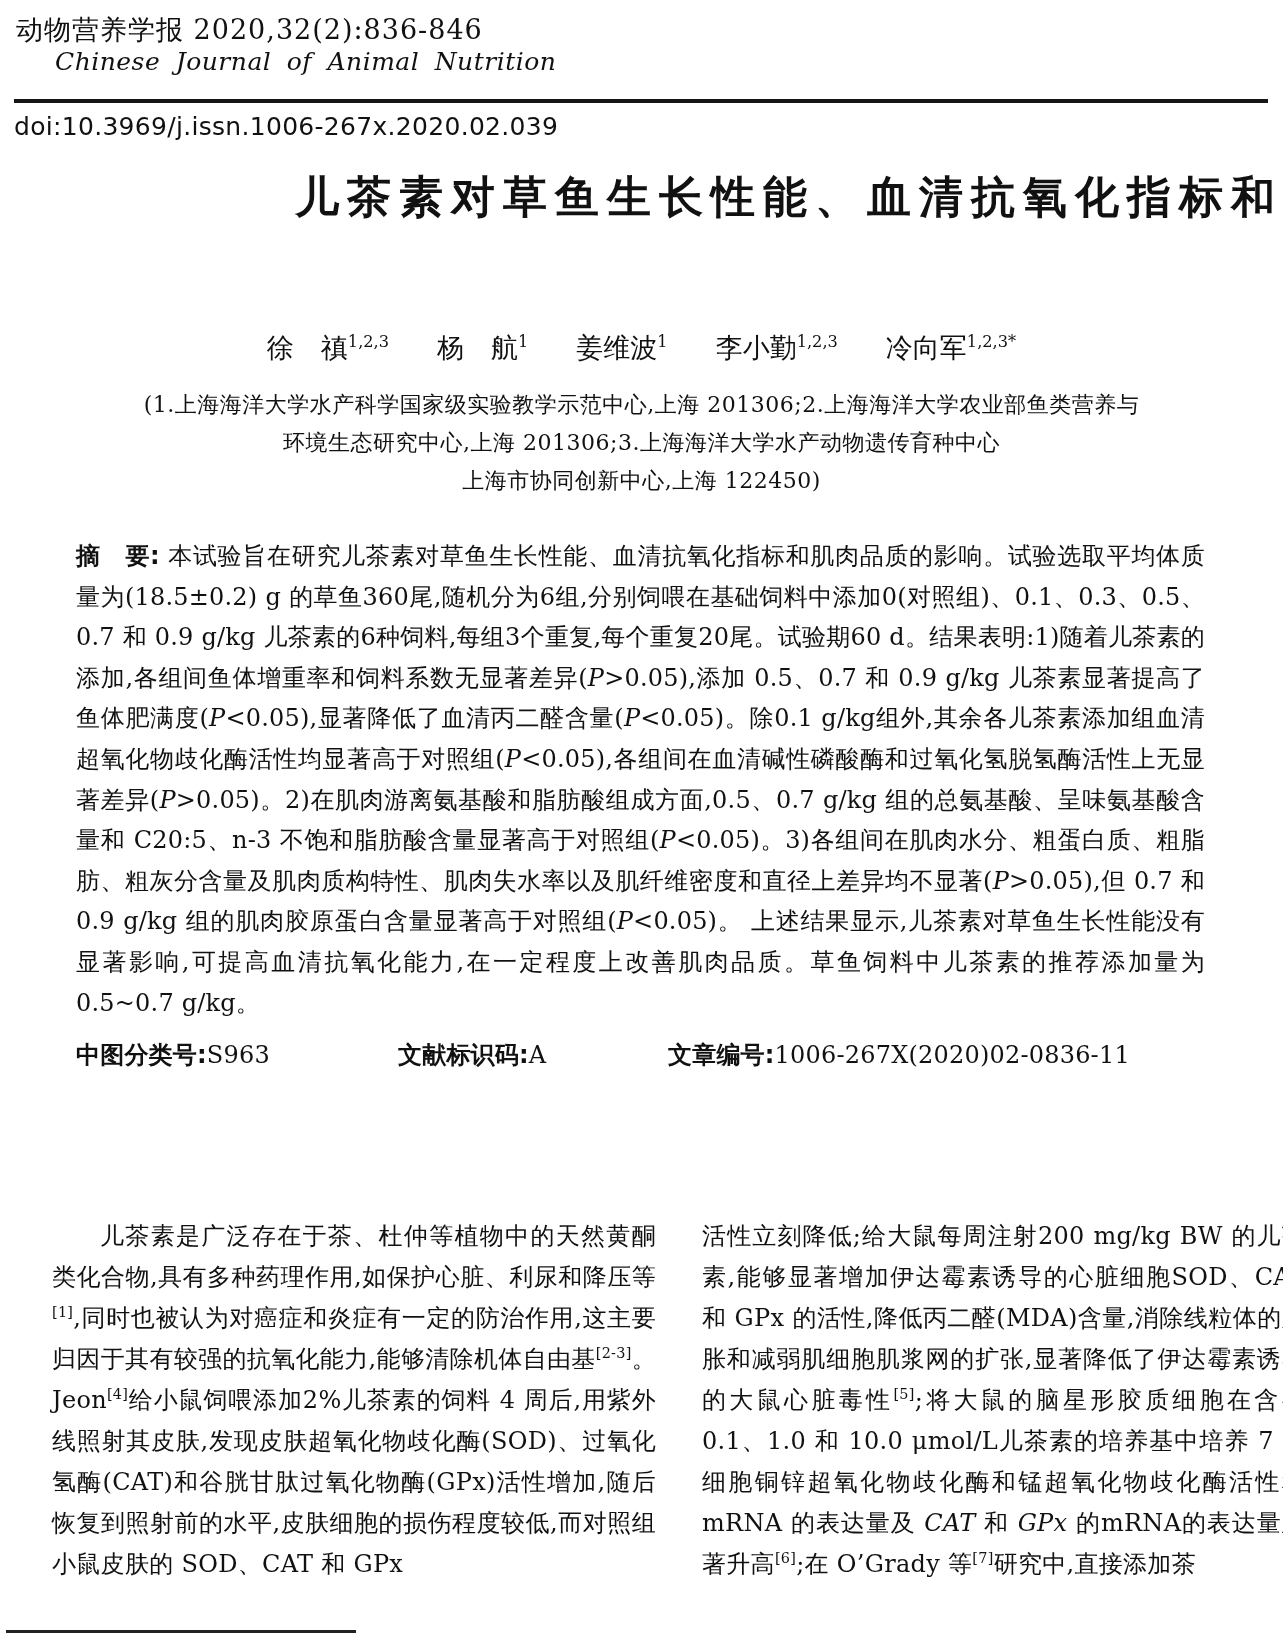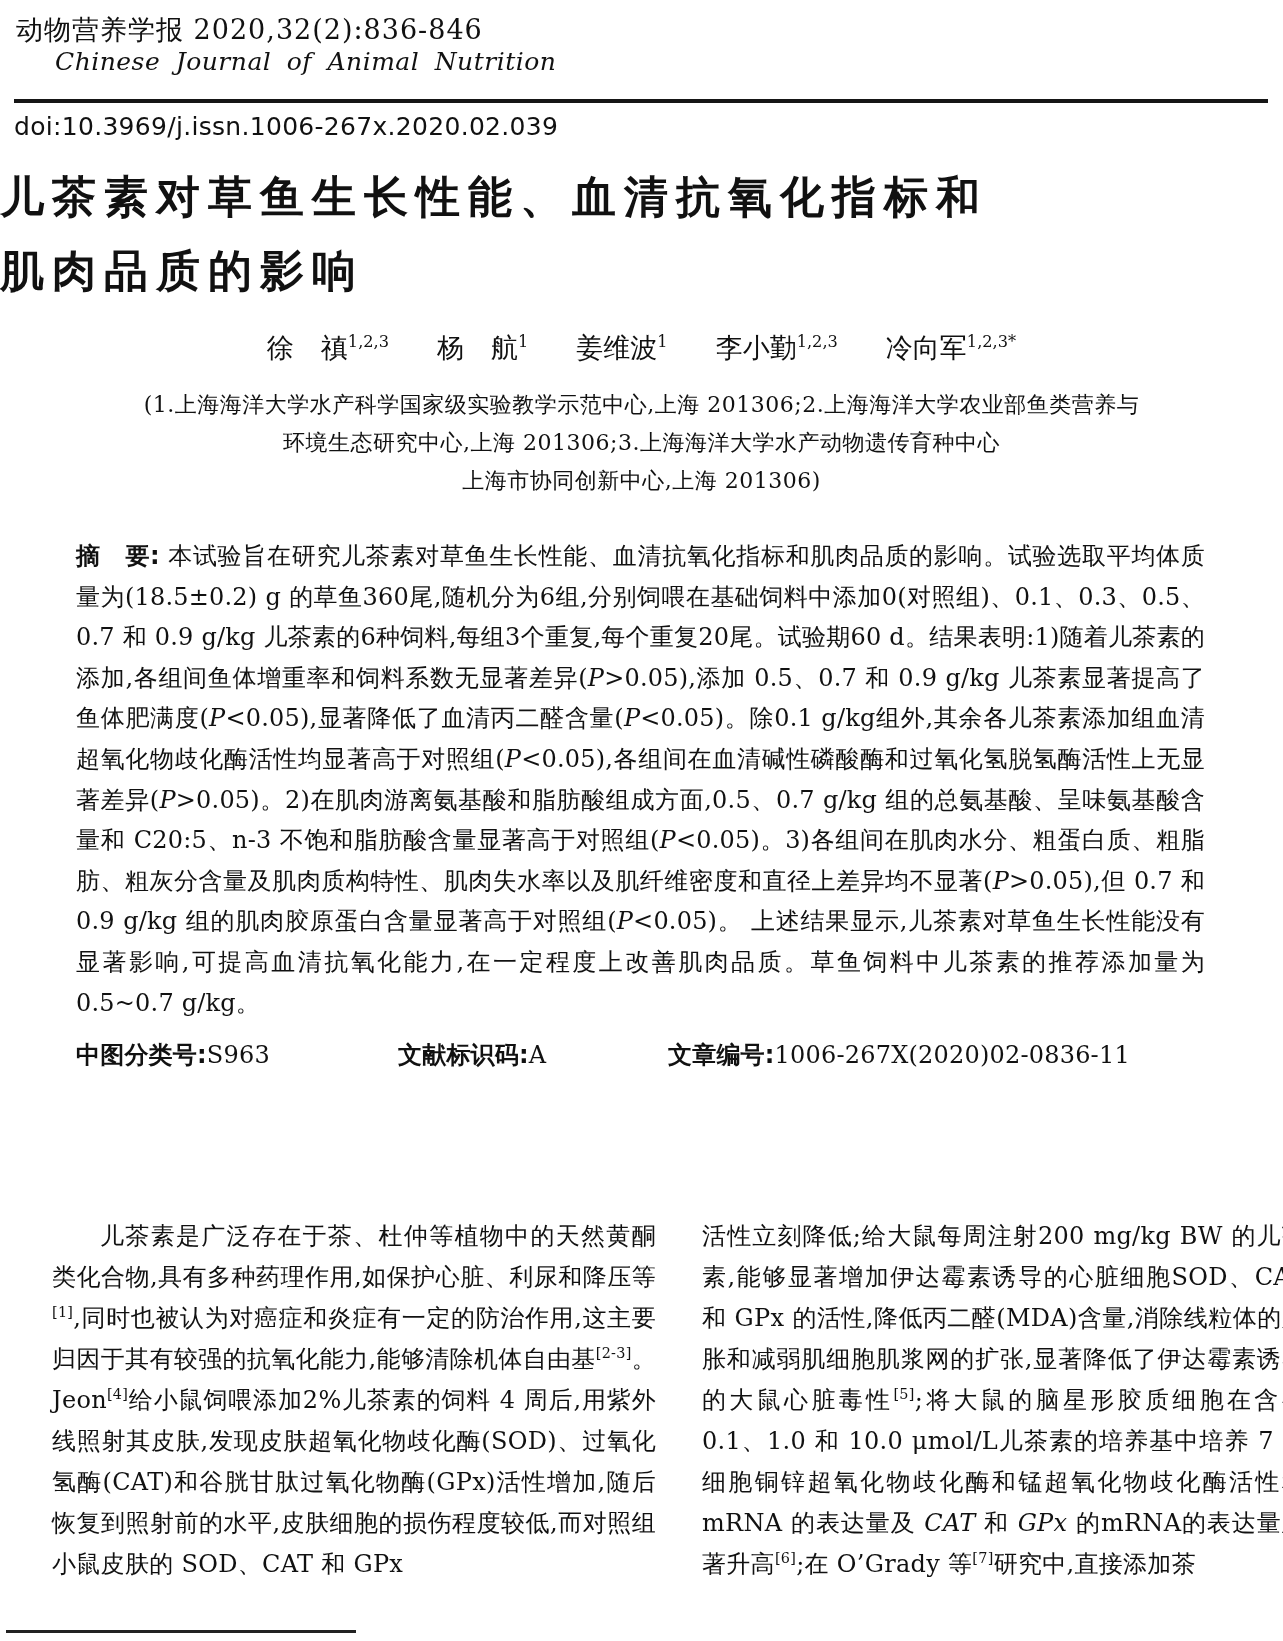--- a/index.html
+++ b/index.html
@@ -4,21 +4,21 @@
 <style>
   html,body{margin:0;padding:0;}
   body{
     width:1283px;height:1641px;background:#ffffff;color:#111;
     font-family:"DejaVu Serif", serif;position:relative;overflow:hidden;
   }
   .journal-cn{position:absolute;top:12px;left:16px;font-size:27px;letter-spacing:1px;}
   .journal-en{position:absolute;top:47px;left:16px;font-size:25px;font-style:italic;word-spacing:7px;letter-spacing:0.5px;margin-left:39px;}
   .rule-top{position:absolute;top:99px;left:14px;width:1254px;height:4px;background:#161616;}
   .doi-line{position:absolute;top:112px;left:14px;font-size:25px;font-family:"DejaVu Sans", sans-serif;letter-spacing:0.3px;}
-  .title-block{position:absolute;top:160px;left:0;width:100%;text-align:left;
+  .title-block{position:absolute;top:160px;left:0;width:100%;text-align:right;
     font-family:"DejaVu Sans", sans-serif;font-weight:700;font-size:44px;line-height:74px;letter-spacing:8px;}
   .authors-line{position:absolute;top:330px;left:0;width:100%;text-align:center;font-size:27px;}
   .authors-line .author{margin:0 24px;white-space:nowrap;}
   .affils{position:absolute;top:386px;left:0;width:100%;text-align:center;font-size:22px;line-height:38px;letter-spacing:0.5px;}
   .front{position:absolute;top:524px;left:64px;width:1153px;font-size:24px;line-height:40.6px;text-align:justify;letter-spacing:0.2px;}
   .front p{margin:12px;}
   .label-bold{font-family:"DejaVu Sans", sans-serif;font-weight:700;}
   .class-row{display:flex;text-align:left;}
   .class-item-1{width:322px;}
   .class-item-2{width:270px;}
@@ -34,29 +34,28 @@
 </head>
 <body>
 
 <div class="journal-cn">动物营养学报 2020,32(2):836-846</div>
 <div class="journal-en">Chinese Journal of Animal Nutrition</div>
 <div class="rule-top"></div>
 <div class="doi-line">doi:10.3969/j.issn.1006-267x.2020.02.039</div>
 
 <div class="title-block">
   <div>儿茶素对草鱼生长性能、血清抗氧化指标和</div>
-  <div>肌肉品质的影响</div>
 </div>
 
 <div class="authors-line"><span class="author"><span>徐　禛</span><sup>1,2,3</sup></span><span class="author"><span>杨　航</span><sup>1</sup></span><span class="author"><span>姜维波</span><sup>1</sup></span><span class="author"><span>李小勤</span><sup>1,2,3</sup></span><span class="author"><span>冷向军</span><sup>1,2,3*</sup></span></div>
 
 <div class="affils">
   <div>(1.上海海洋大学水产科学国家级实验教学示范中心,上海 201306;2.上海海洋大学农业部鱼类营养与</div>
   <div>环境生态研究中心,上海 201306;3.上海海洋大学水产动物遗传育种中心</div>
-  <div>上海市协同创新中心,上海 201306)</div>
+  <div>上海市协同创新中心,上海 122450)</div>
 </div>
 
 <div class="front">
   <p><span class="label-bold">摘　要:</span><span><span> 本试验旨在研究儿茶素对草鱼生长性能、血清抗氧化指标和肌肉品质的影响。试验选取平均体质量为(18.5±0.2) g 的草鱼360尾,随机分为6组,分别饲喂在基础饲料中添加0(对照组)、0.1、0.3、0.5、0.7 和 0.9 g/kg 儿茶素的6种饲料,每组3个重复,每个重复20尾。试验期60 d。结果表明:1)随着儿茶素的添加,各组间鱼体增重率和饲料系数无显著差异(</span><span class="it">P</span><span>&gt;0.05),添加 0.5、0.7 和 0.9 g/kg 儿茶素显著提高了鱼体肥满度(</span><span class="it">P</span><span>&lt;0.05),显著降低了血清丙二醛含量(</span><span class="it">P</span><span>&lt;0.05)。除0.1 g/kg组外,其余各儿茶素添加组血清超氧化物歧化酶活性均显著高于对照组(</span><span class="it">P</span><span>&lt;0.05),各组间在血清碱性磷酸酶和过氧化氢脱氢酶活性上无显著差异(</span><span class="it">P</span><span>&gt;0.05)。2)在肌肉游离氨基酸和脂肪酸组成方面,0.5、0.7 g/kg 组的总氨基酸、呈味氨基酸含量和 C20:5、n-3 不饱和脂肪酸含量显著高于对照组(</span><span class="it">P</span><span>&lt;0.05)。3)各组间在肌肉水分、粗蛋白质、粗脂肪、粗灰分含量及肌肉质构特性、肌肉失水率以及肌纤维密度和直径上差异均不显著(</span><span class="it">P</span><span>&gt;0.05),但 0.7 和 0.9 g/kg 组的肌肉胶原蛋白含量显著高于对照组(</span><span class="it">P</span><span>&lt;0.05)。 上述结果显示,儿茶素对草鱼生长性能没有显著影响,可提高血清抗氧化能力,在一定程度上改善肌肉品质。草鱼饲料中儿茶素的推荐添加量为 0.5~0.7 g/kg。</span></span></p>
   <p class="class-row">
     <span class="class-item-1"><span class="label-bold">中图分类号:</span><span>S963</span></span>
     <span class="class-item-2"><span class="label-bold">文献标识码:</span><span>A</span></span>
     <span class="class-item-3"><span class="label-bold">文章编号:</span><span>1006-267X(2020)02-0836-11</span></span>
   </p>
 </div>

